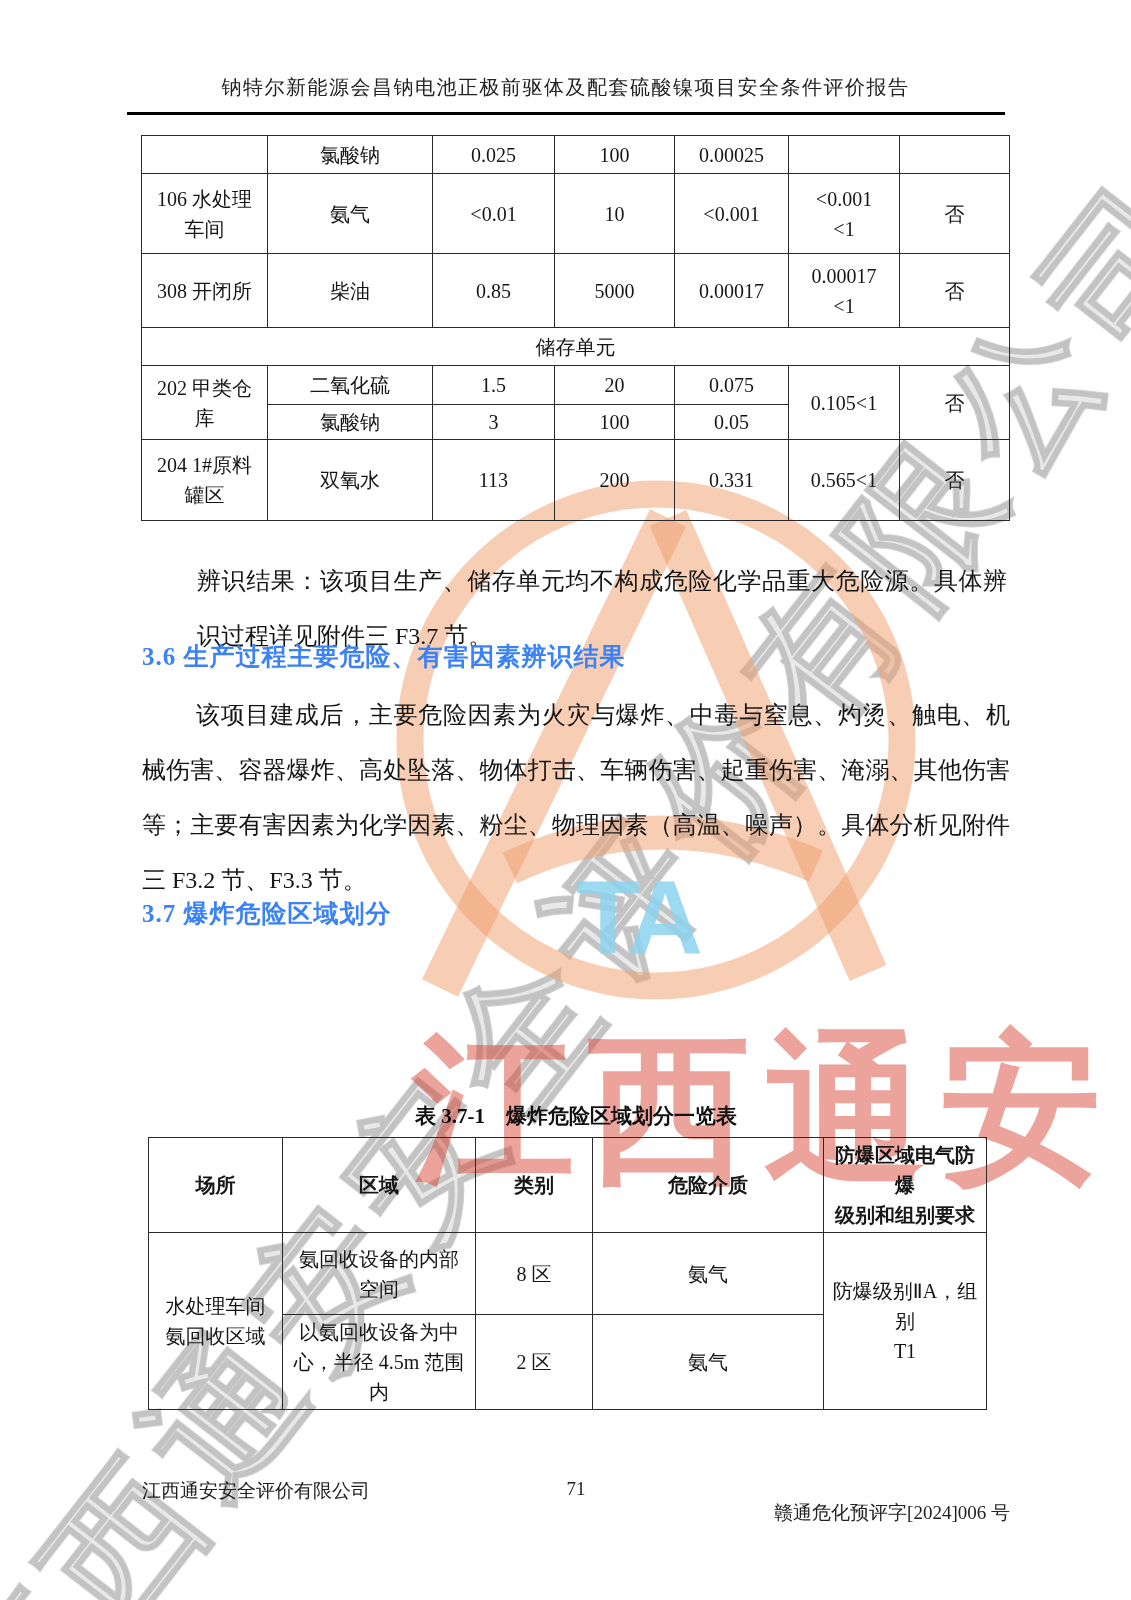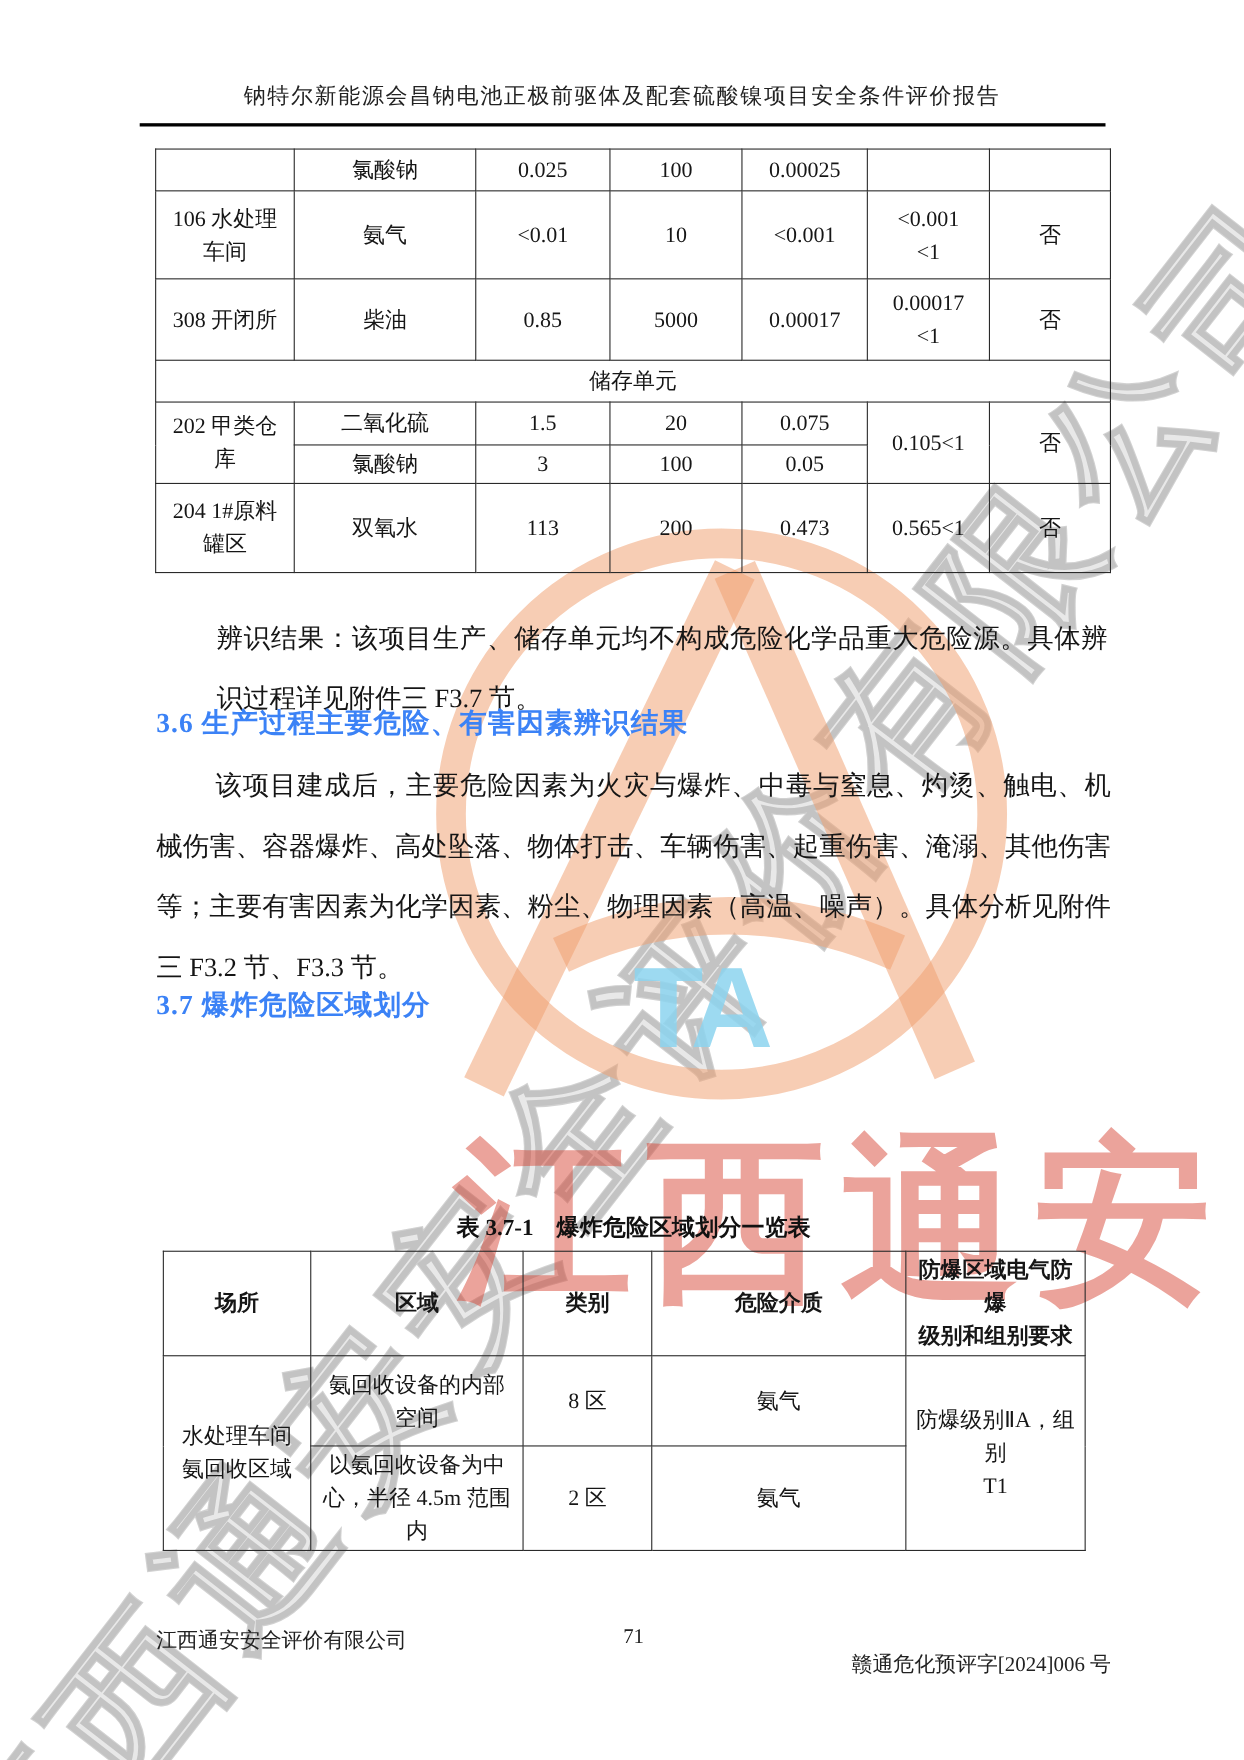--- a/index.html
+++ b/index.html
@@ -155,21 +155,21 @@
           <td>3</td>
           <td>100</td>
           <td>0.05</td>
         </tr>
         <tr style="height:81px">
           <td>204 1#原料
 罐区</td>
           <td>双氧水</td>
           <td>113</td>
           <td>200</td>
-          <td>0.473</td>
+          <td>0.331</td>
           <td>0.565&lt;1</td>
           <td>否</td>
         </tr>
       </tbody>
     </table>
 
     <div class="para" style="top:522px; left:197px; width:810px;margin-top:32px;">辨识结果：该项目生产、储存单元均不构成危险化学品重大危险源。具体辨识过程详见附件三 F3.7 节。</div>
 
     <div class="hsec" style="top:640px;">3.6 生产过程主要危险、有害因素辨识结果</div>
 

